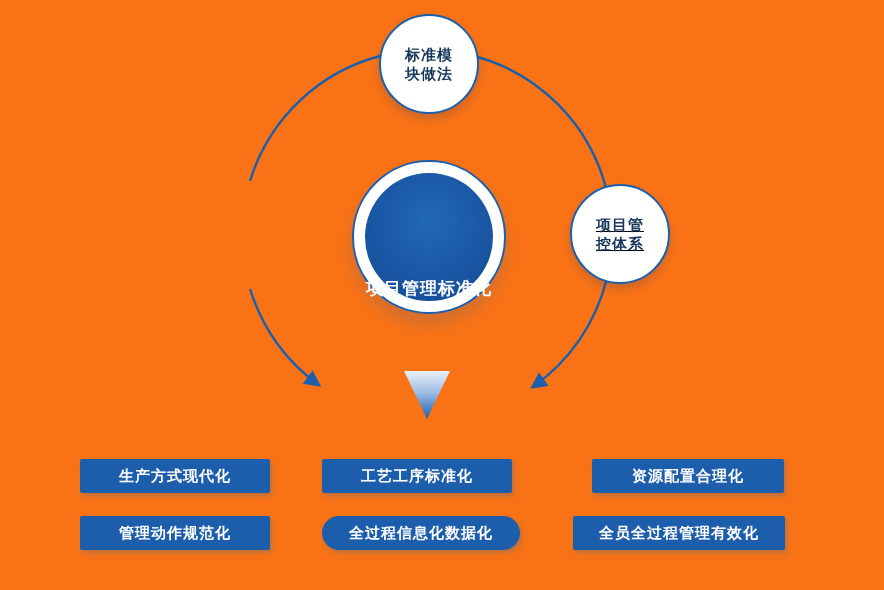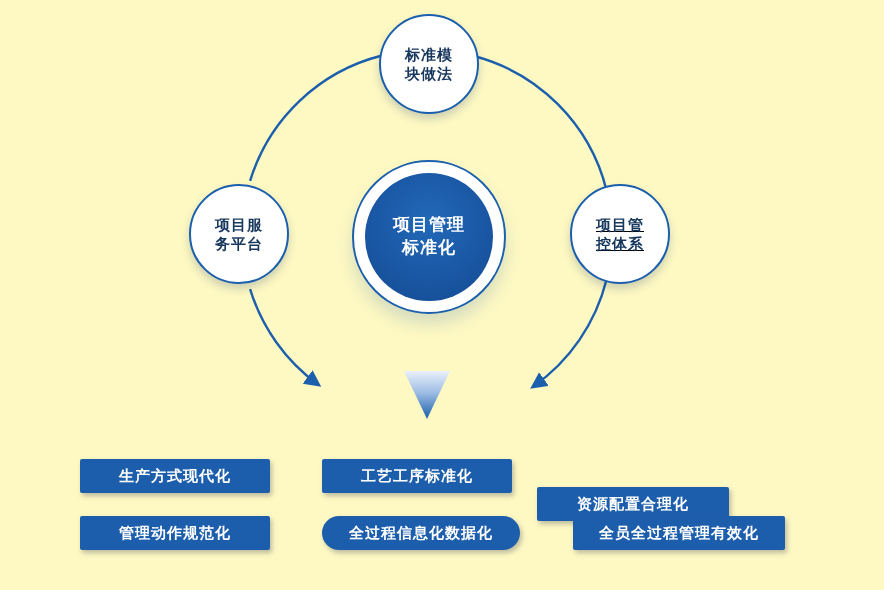--- a/index.html
+++ b/index.html
@@ -1,18 +1,18 @@
 <!DOCTYPE html>
 <html><head>
 <meta charset="utf-8">
 <style>
   html,body{margin:0;padding:0;background:#ffffff;}
   body{font-family:"Liberation Sans","DejaVu Sans",sans-serif;}
   .canvas{
-    position:relative;width:884px;height:590px;background:#fef9c3;overflow:hidden;
+    position:relative;width:884px;height:590px;background:#f97316;overflow:hidden;
   }
   .arcs-svg{position:absolute;left:0;top:0;z-index:1;}
   .arc{fill:none;stroke:#1b5fad;stroke-width:2.4;}
   
   .sat{
     position:absolute;width:96px;height:96px;border-radius:50%;
     background:#ffffff;border:2px solid #1b5fad;
     box-shadow:0 5px 9px rgba(30,60,110,0.22);
     display:flex;flex-direction:column;align-items:center;justify-content:center;
     z-index:3;
@@ -27,36 +27,36 @@
   .center-ring{
     position:absolute;left:352px;top:160px;width:150px;height:150px;border-radius:50%;
     background:#ffffff;border:2.5px solid #1b5fad;
     display:flex;align-items:center;justify-content:center;
     box-shadow:0 10px 16px rgba(27,95,173,0.18);
     z-index:3;
   }
   .center-core{
     width:128px;height:128px;border-radius:50%;
     background:radial-gradient(circle at 50% 38%,#2169b8 0%,#1a57a4 55%,#134a90 100%);
-    display:flex;flex-direction:column;align-items:center;justify-content:center;
+    display:flex;flex-direction:row;align-items:flex-end;justify-content:center;
   }
   .center-core span{
     color:#ffffff;font-weight:bold;font-size:17px;line-height:1.35;letter-spacing:1px;
   }
   
   .box{
     position:absolute;height:34px;background:#1d5eac;border-radius:2px;
     display:flex;align-items:center;justify-content:center;
     box-shadow:2px 3px 5px rgba(110,110,110,0.45);
     z-index:3;
   }
   .box span{color:#ffffff;font-weight:bold;font-size:15px;letter-spacing:1px;white-space:nowrap;}
   .box-1{left:80px; top:459px;width:190px;}
   .box-2{left:322px;top:459px;width:190px;}
-  .box-3{left:537px;top:459px;width:192px;margin-top:28px;}
+  .box-3{left:592px;top:459px;width:192px;}
   .box-4{left:80px; top:516px;width:190px;align-items:center;}
   .box-5{left:322px;top:516px;width:198px;border-radius:17px;}
   .box-6{left:573px;top:516px;width:212px;}
 </style>
 </head>
 <body>
 
 <div class="canvas">
 
   <svg class="arcs-svg" width="884" height="590" viewBox="0 0 884 590">
@@ -75,24 +75,20 @@
     <path class="arc" marker-end="url(#arrowHead)" d="M606.5 279.8 A185 185 0 0 1 533.1 386.6"></path>
     <path class="arc" d="M382.2 55.5 A185 185 0 0 0 250.1 180.9"></path>
     <path class="arc" marker-end="url(#arrowHead)" d="M250.1 289.1 A185 185 0 0 0 318.3 384.7"></path>
 
     <polygon points="404,371 450,371 427,419" fill="url(#downGrad)"></polygon>
   </svg>
 
   <div class="sat sat-top">
     <span>标准模</span>
     <span>块做法</span>
-  </div>
-  <div class="sat sat-left">
-    <span>项目服</span>
-    <span>务平台</span>
   </div>
   <div class="sat sat-right">
     <span>项目管</span>
     <span>控体系</span>
   </div>
 
   <div class="center-ring">
     <div class="center-core">
       <span>项目管理</span>
       <span>标准化</span>

